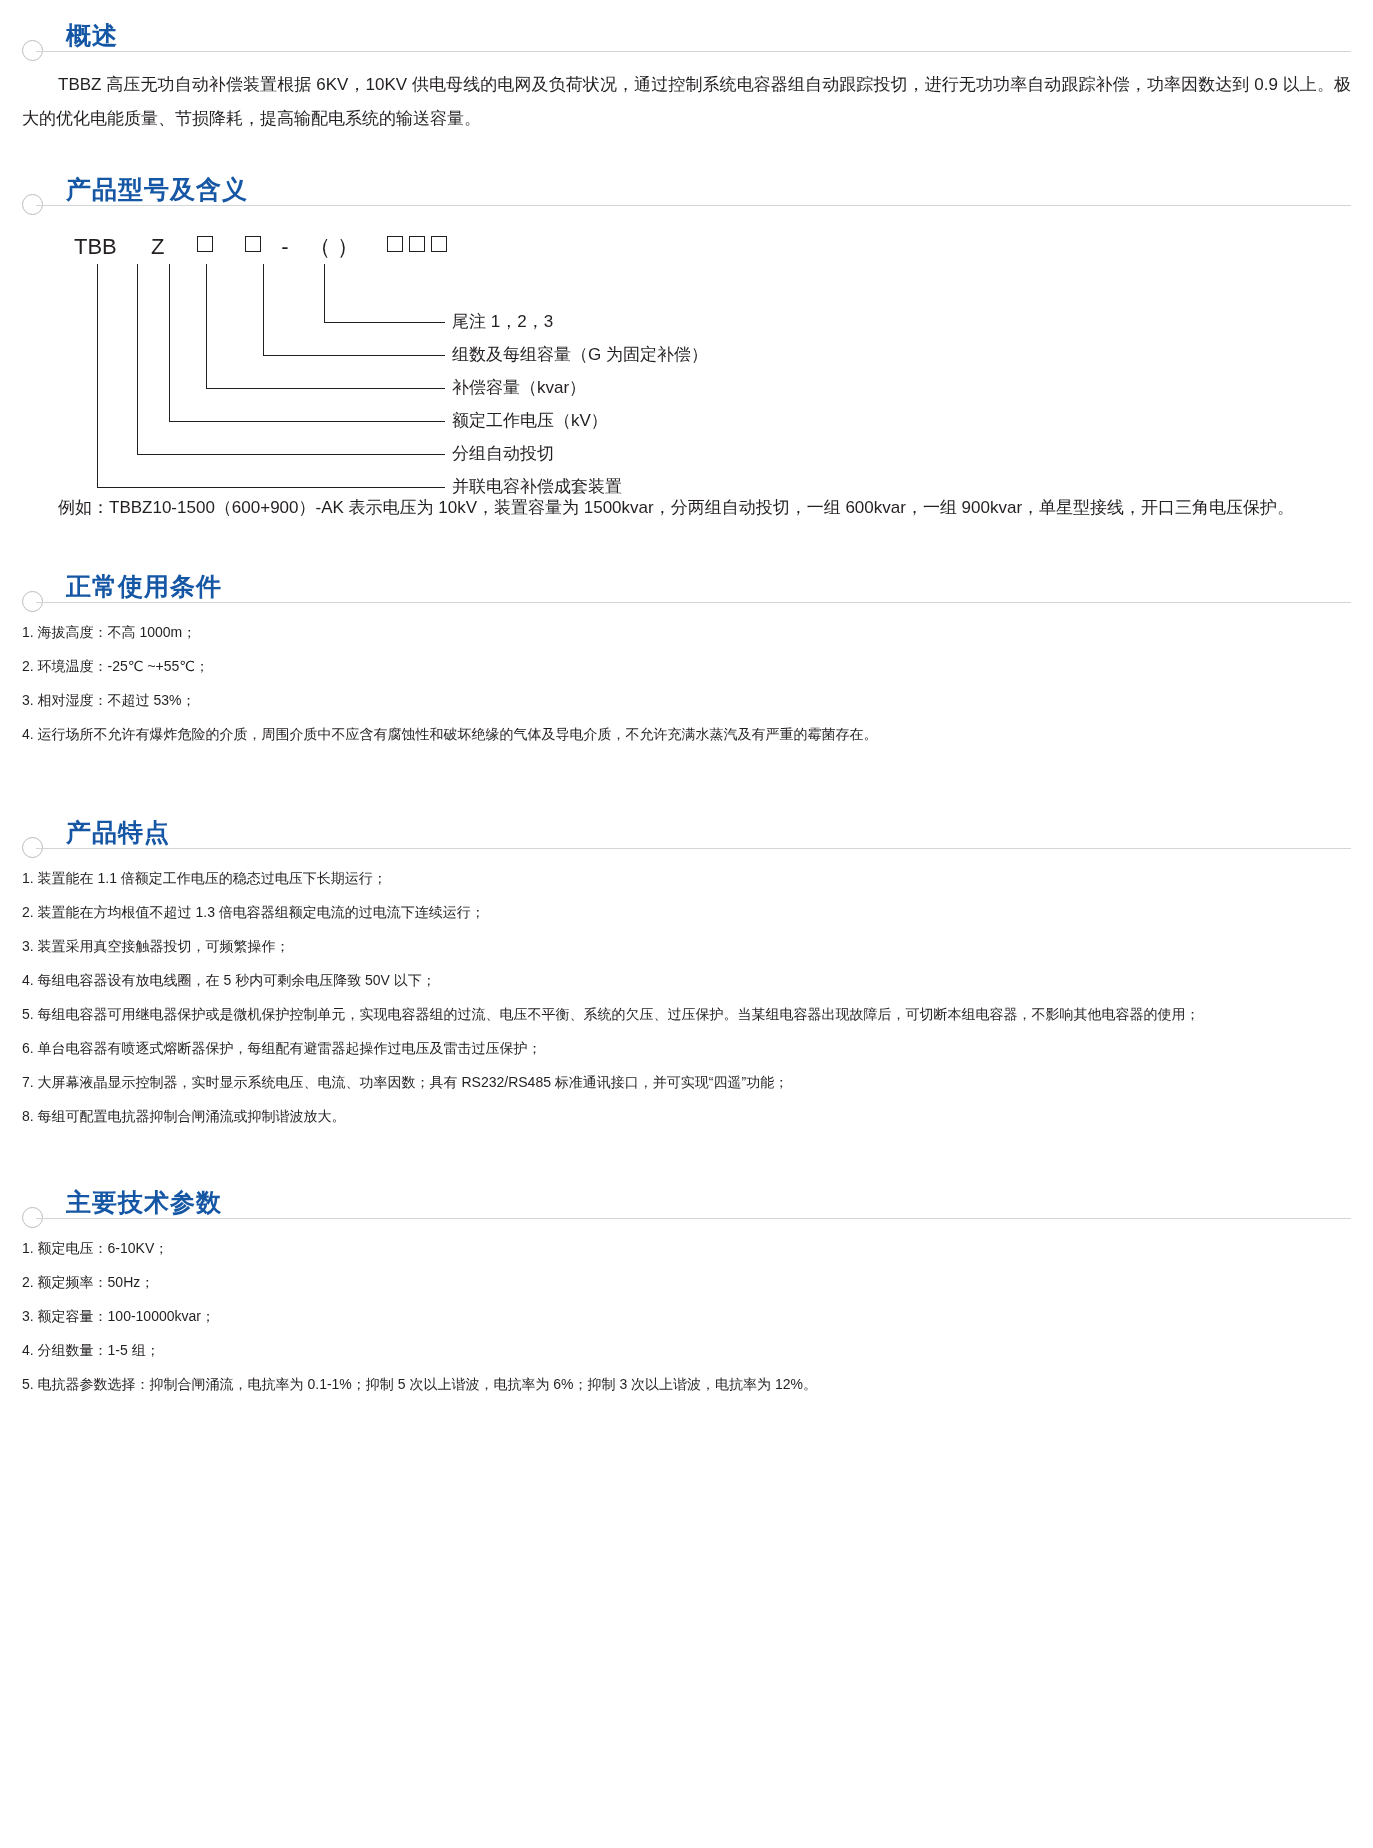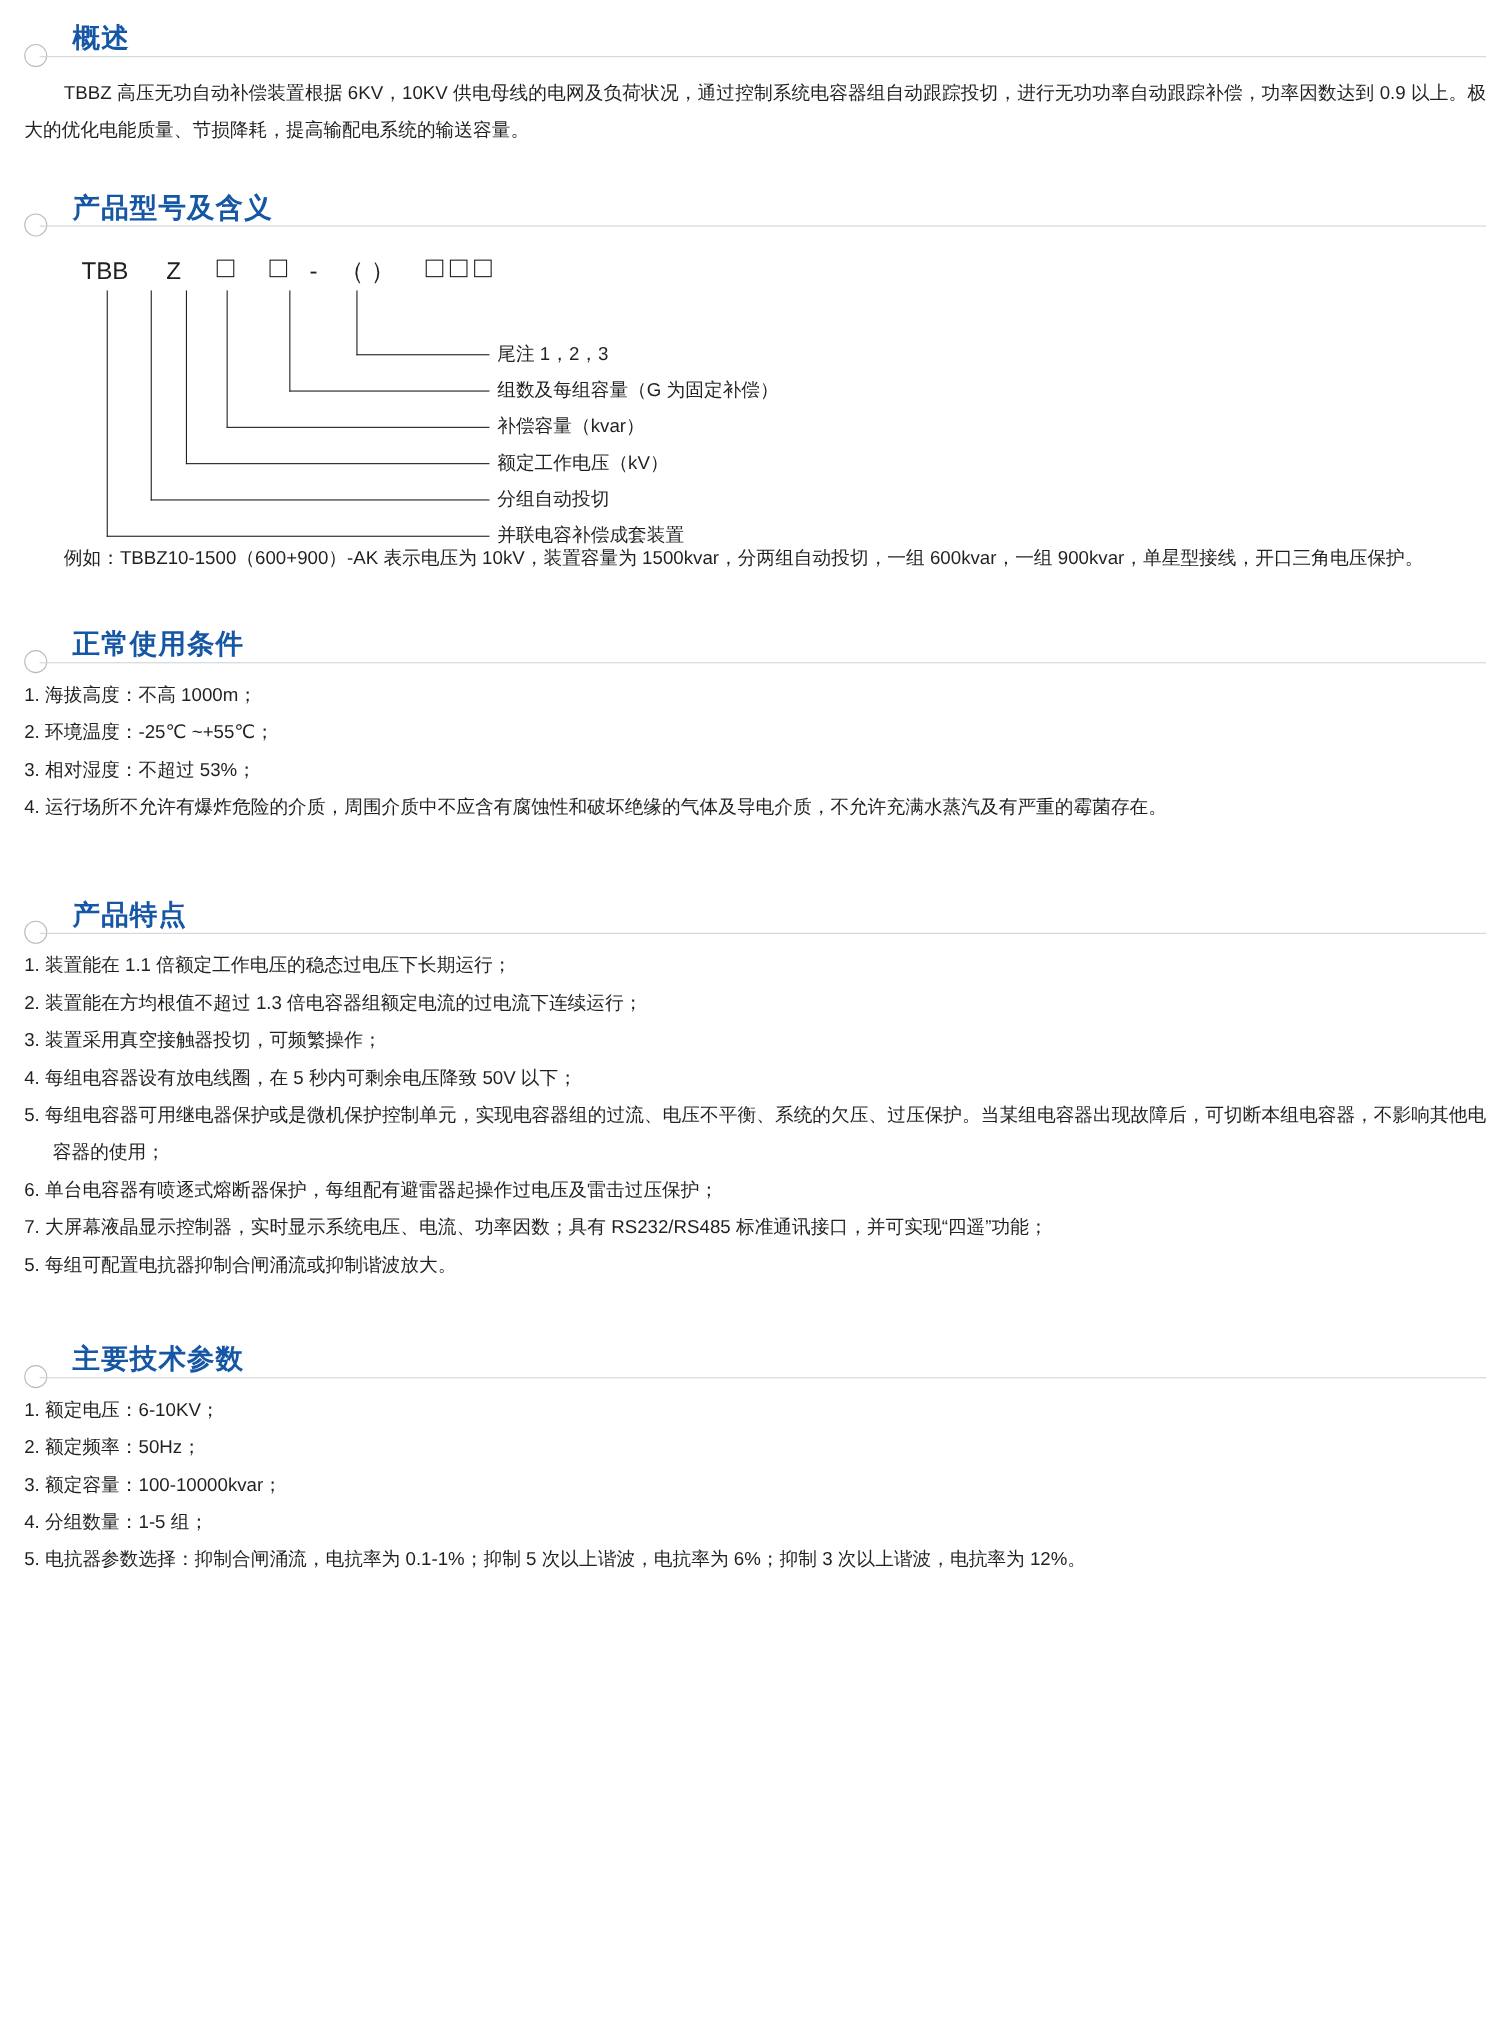--- a/index.html
+++ b/index.html
@@ -71,21 +71,21 @@
   }
   .indent {
     text-indent: 36px;
   }
   .list {
     margin: 0;
     padding: 0;
     list-style: none;
   }
   .list li {
-    font-size: 17px;
+    font-size: 14px;
     line-height: 34px;
     color: #231f20;
     margin: 0 0 0 0;
     padding-left: 26px;
     text-indent: -26px;
     text-align: justify;
   }
 
   
   .model-wrap {
@@ -215,21 +215,21 @@
       <div class="head-title">产品特点</div>
     </div>
     <ul class="list">
       <li>1. 装置能在 1.1 倍额定工作电压的稳态过电压下长期运行；</li>
       <li>2. 装置能在方均根值不超过 1.3 倍电容器组额定电流的过电流下连续运行；</li>
       <li>3. 装置采用真空接触器投切，可频繁操作；</li>
       <li>4. 每组电容器设有放电线圈，在 5 秒内可剩余电压降致 50V 以下；</li>
       <li>5. 每组电容器可用继电器保护或是微机保护控制单元，实现电容器组的过流、电压不平衡、系统的欠压、过压保护。当某组电容器出现故障后，可切断本组电容器，不影响其他电容器的使用；</li>
       <li>6. 单台电容器有喷逐式熔断器保护，每组配有避雷器起操作过电压及雷击过压保护；</li>
       <li>7. 大屏幕液晶显示控制器，实时显示系统电压、电流、功率因数；具有 RS232/RS485 标准通讯接口，并可实现“四遥”功能；</li>
-      <li>5. 每组可配置电抗器抑制合闸涌流或抑制谐波放大。</li>
+      <li>8. 每组可配置电抗器抑制合闸涌流或抑制谐波放大。</li>
     </ul>
   </div>
 
   <div class="section" style="margin-top:52px;">
     <div class="section-head">
       <div class="head-circle"></div>
       <div class="head-rule-inner"></div>
       <div class="head-title">主要技术参数</div>
     </div>
     <ul class="list">

